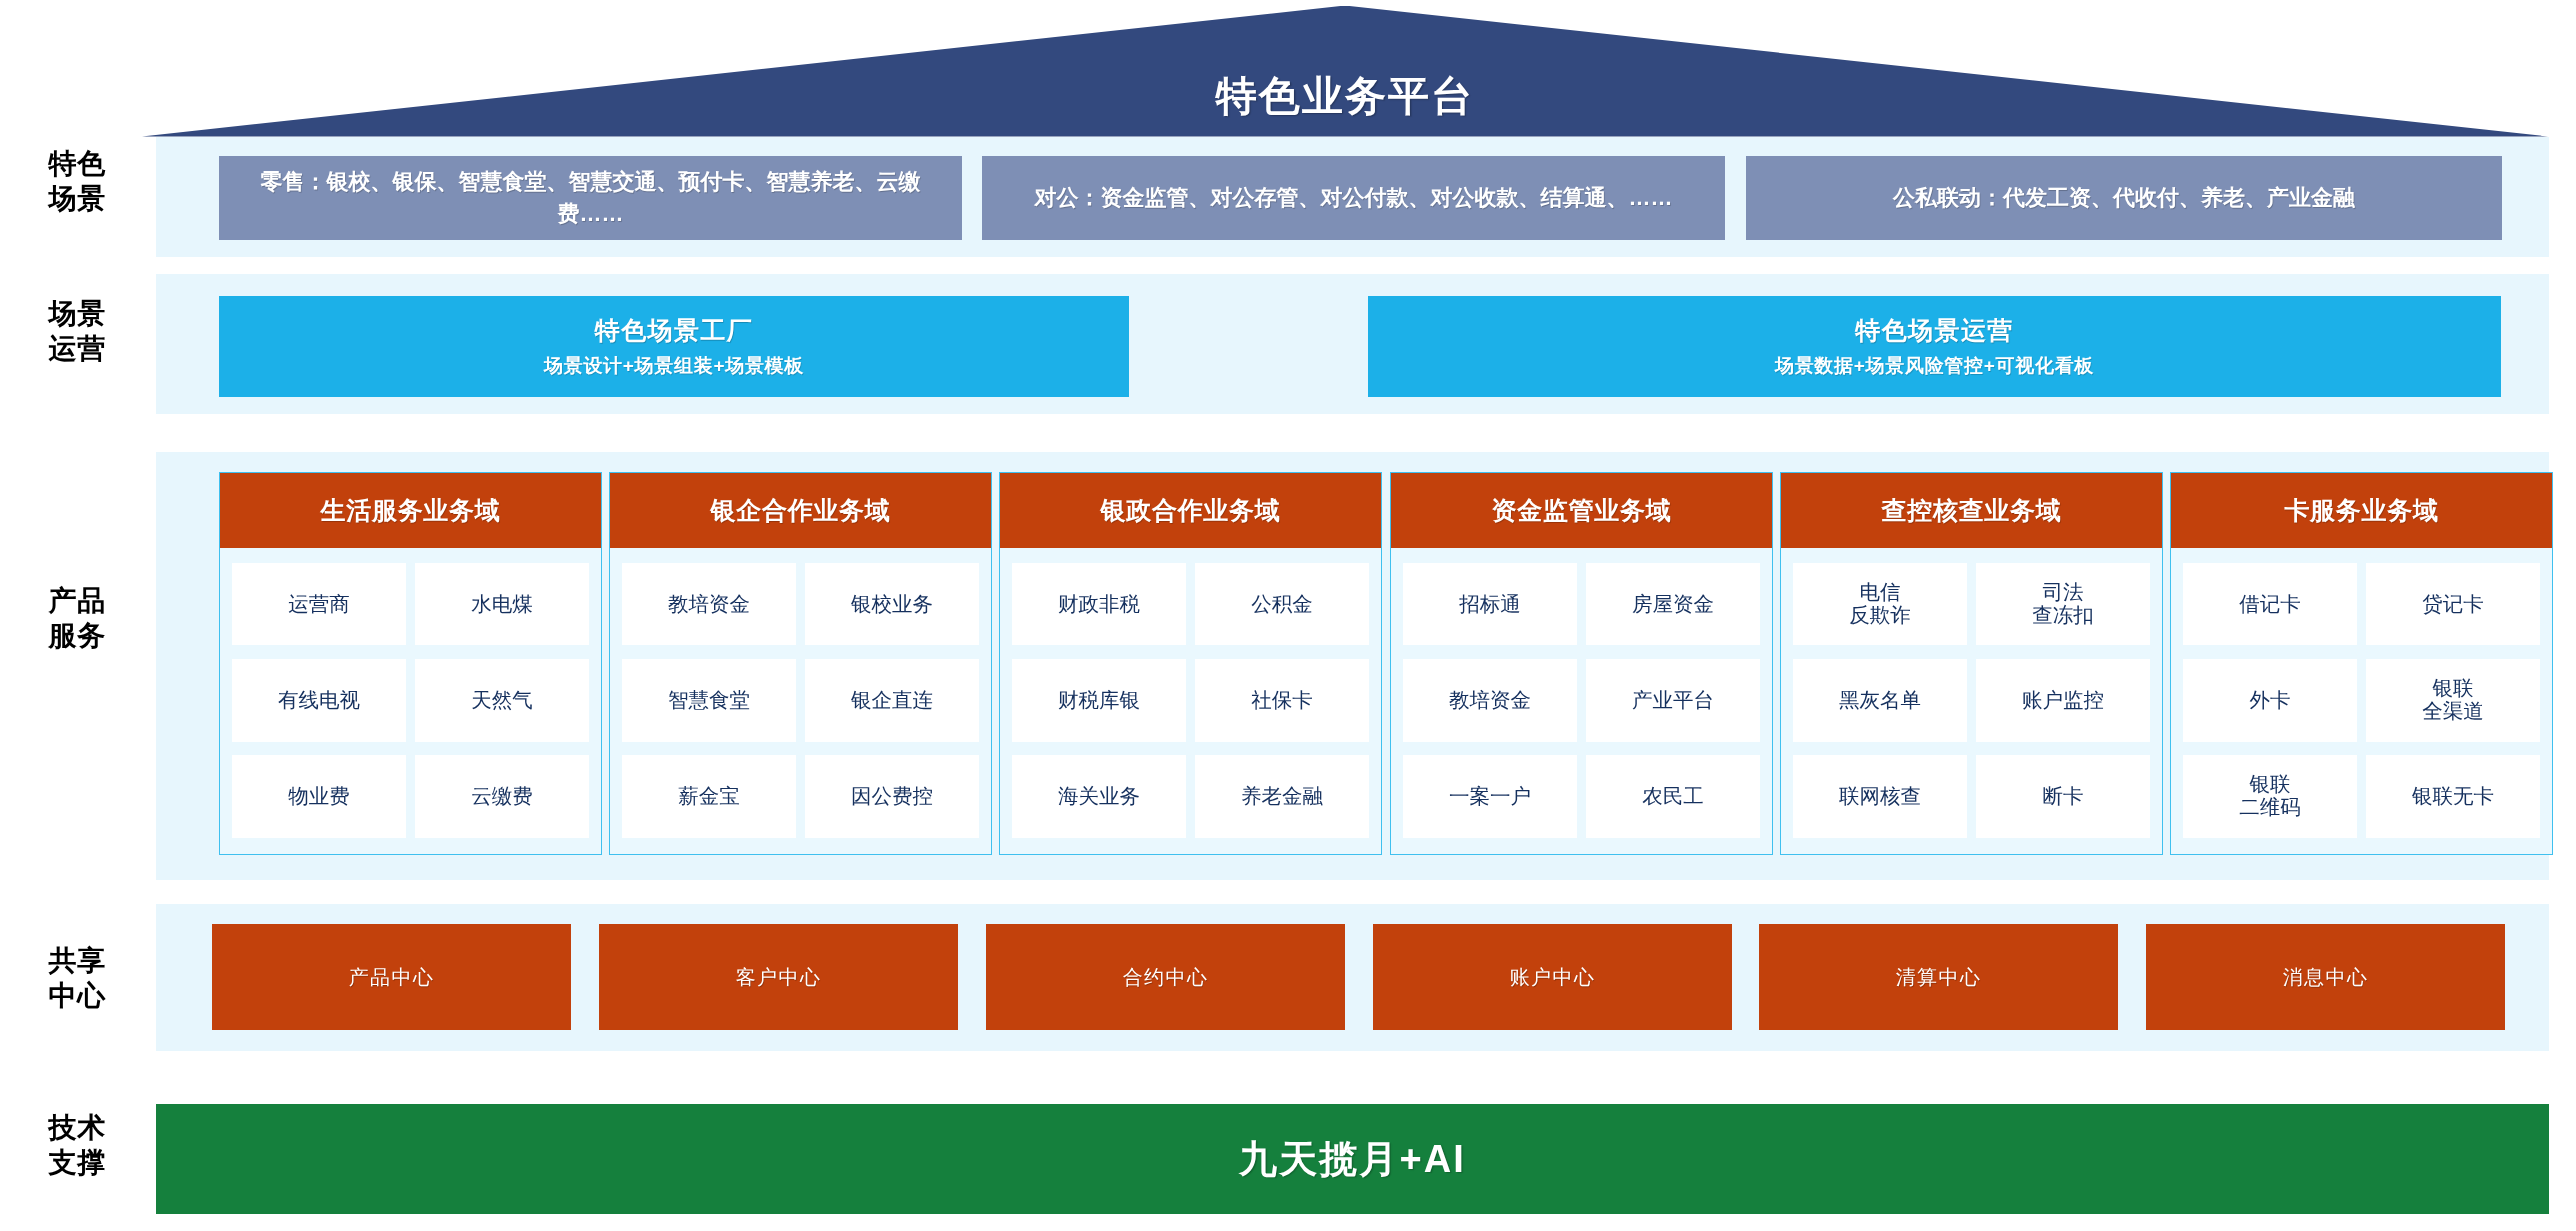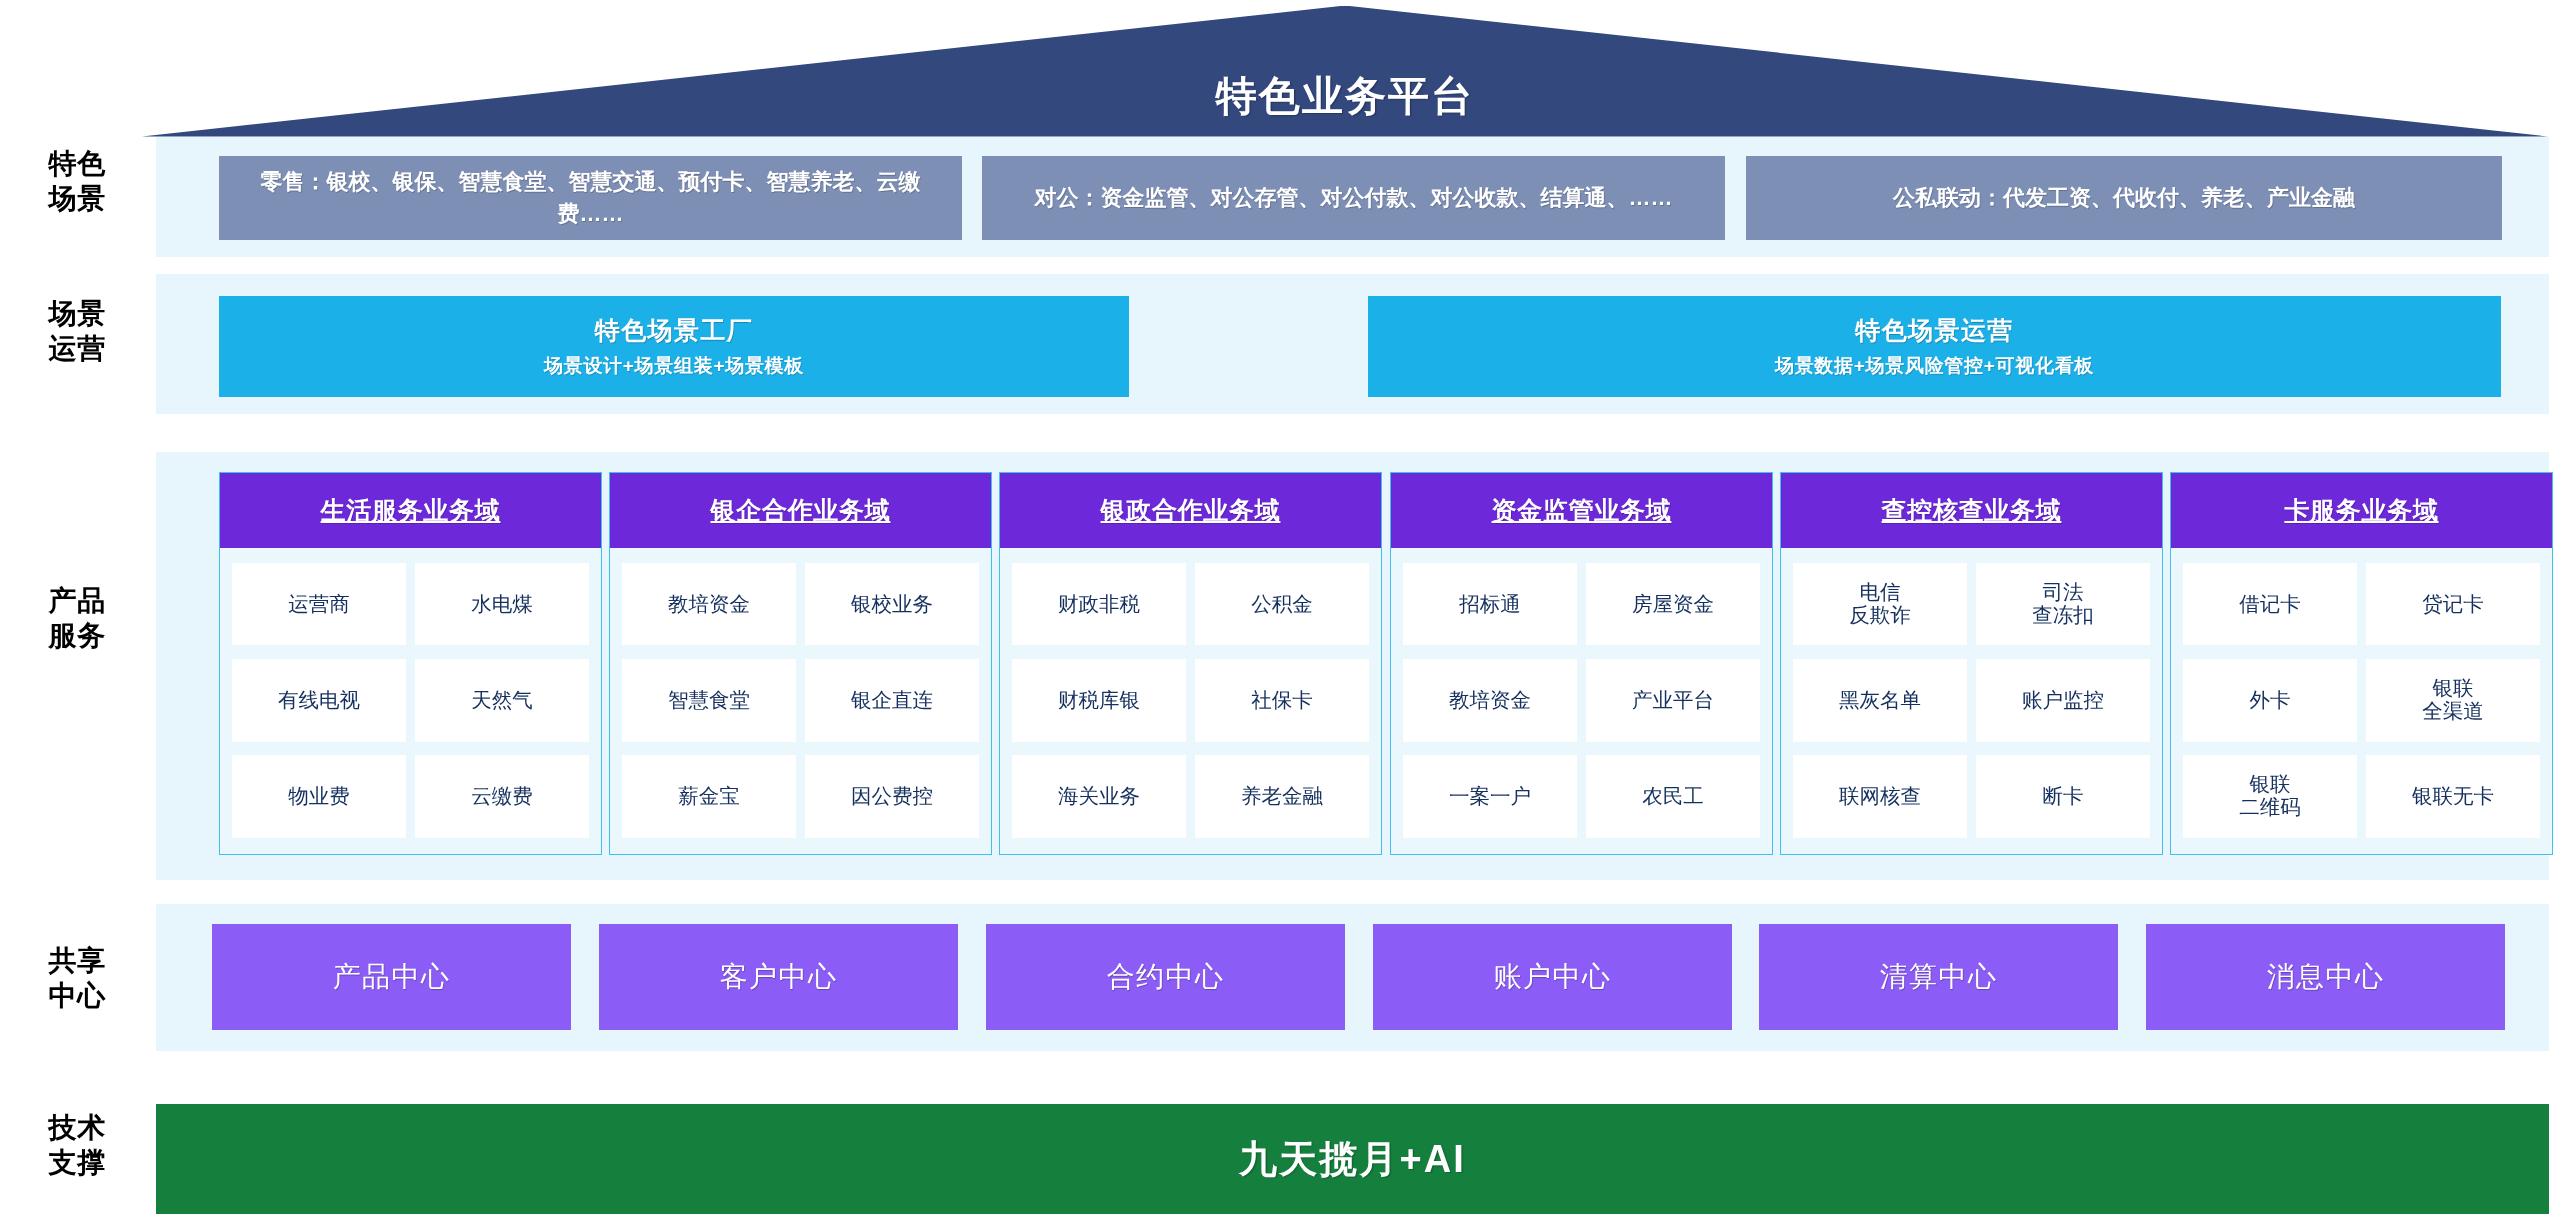--- a/index.html
+++ b/index.html
@@ -107,27 +107,26 @@
   }
   .dc-1 { left: 219px; }
   .dc-2 { left: 609px; }
   .dc-3 { left: 999px; }
   .dc-4 { left: 1390px; }
   .dc-5 { left: 1780px; }
   .dc-6 { left: 2170px; }
 
   .domain-head {
     height: 75px; flex: 0 0 75px;
-    background: #6d28d9;
+    background: #c2410c;
     color: #ffffff;
     font-size: 25px; font-weight: bold;
     letter-spacing: 0.7px;
     display: flex; align-items: center; justify-content: center;
     text-shadow: 0.7px 0.7px 0.7px rgba(0,0,0,0.22);
-    text-decoration: underline;
   }
   .domain-grid {
     flex: 1 1 auto;
     display: grid;
     grid-template-columns: 1fr 1fr;
     grid-template-rows: 1fr 1fr 1fr;
     gap: 13.7px 9.6px;
     padding: 15px 12.3px 16.4px 12.3px;
   }
   .domain-cell {
@@ -137,23 +136,23 @@
     line-height: 1.12;
     text-align: center;
     display: flex; align-items: center; justify-content: center;
     white-space: pre-line;
   }
 
   
   .center-box {
     position: absolute;
     top: 924px; height: 106px;
-    background: #8b5cf6;
-    color: #ffffff;
-    font-size: 28px;
+    background: #c2410c;
+    color: #ffffff;
+    font-size: 20px;
     letter-spacing: 1.4px;
     display: flex; align-items: center; justify-content: center;
     text-shadow: 0.7px 0.7px 0.7px rgba(0,0,0,0.25);
   }
   .cb-1 { left: 212px;  width: 359px; }
   .cb-2 { left: 599px;  width: 359px; }
   .cb-3 { left: 986px; width: 359px; }
   .cb-4 { left: 1373px; width: 359px; }
   .cb-5 { left: 1759px; width: 359px; }
   .cb-6 { left: 2146px; width: 359px; }

